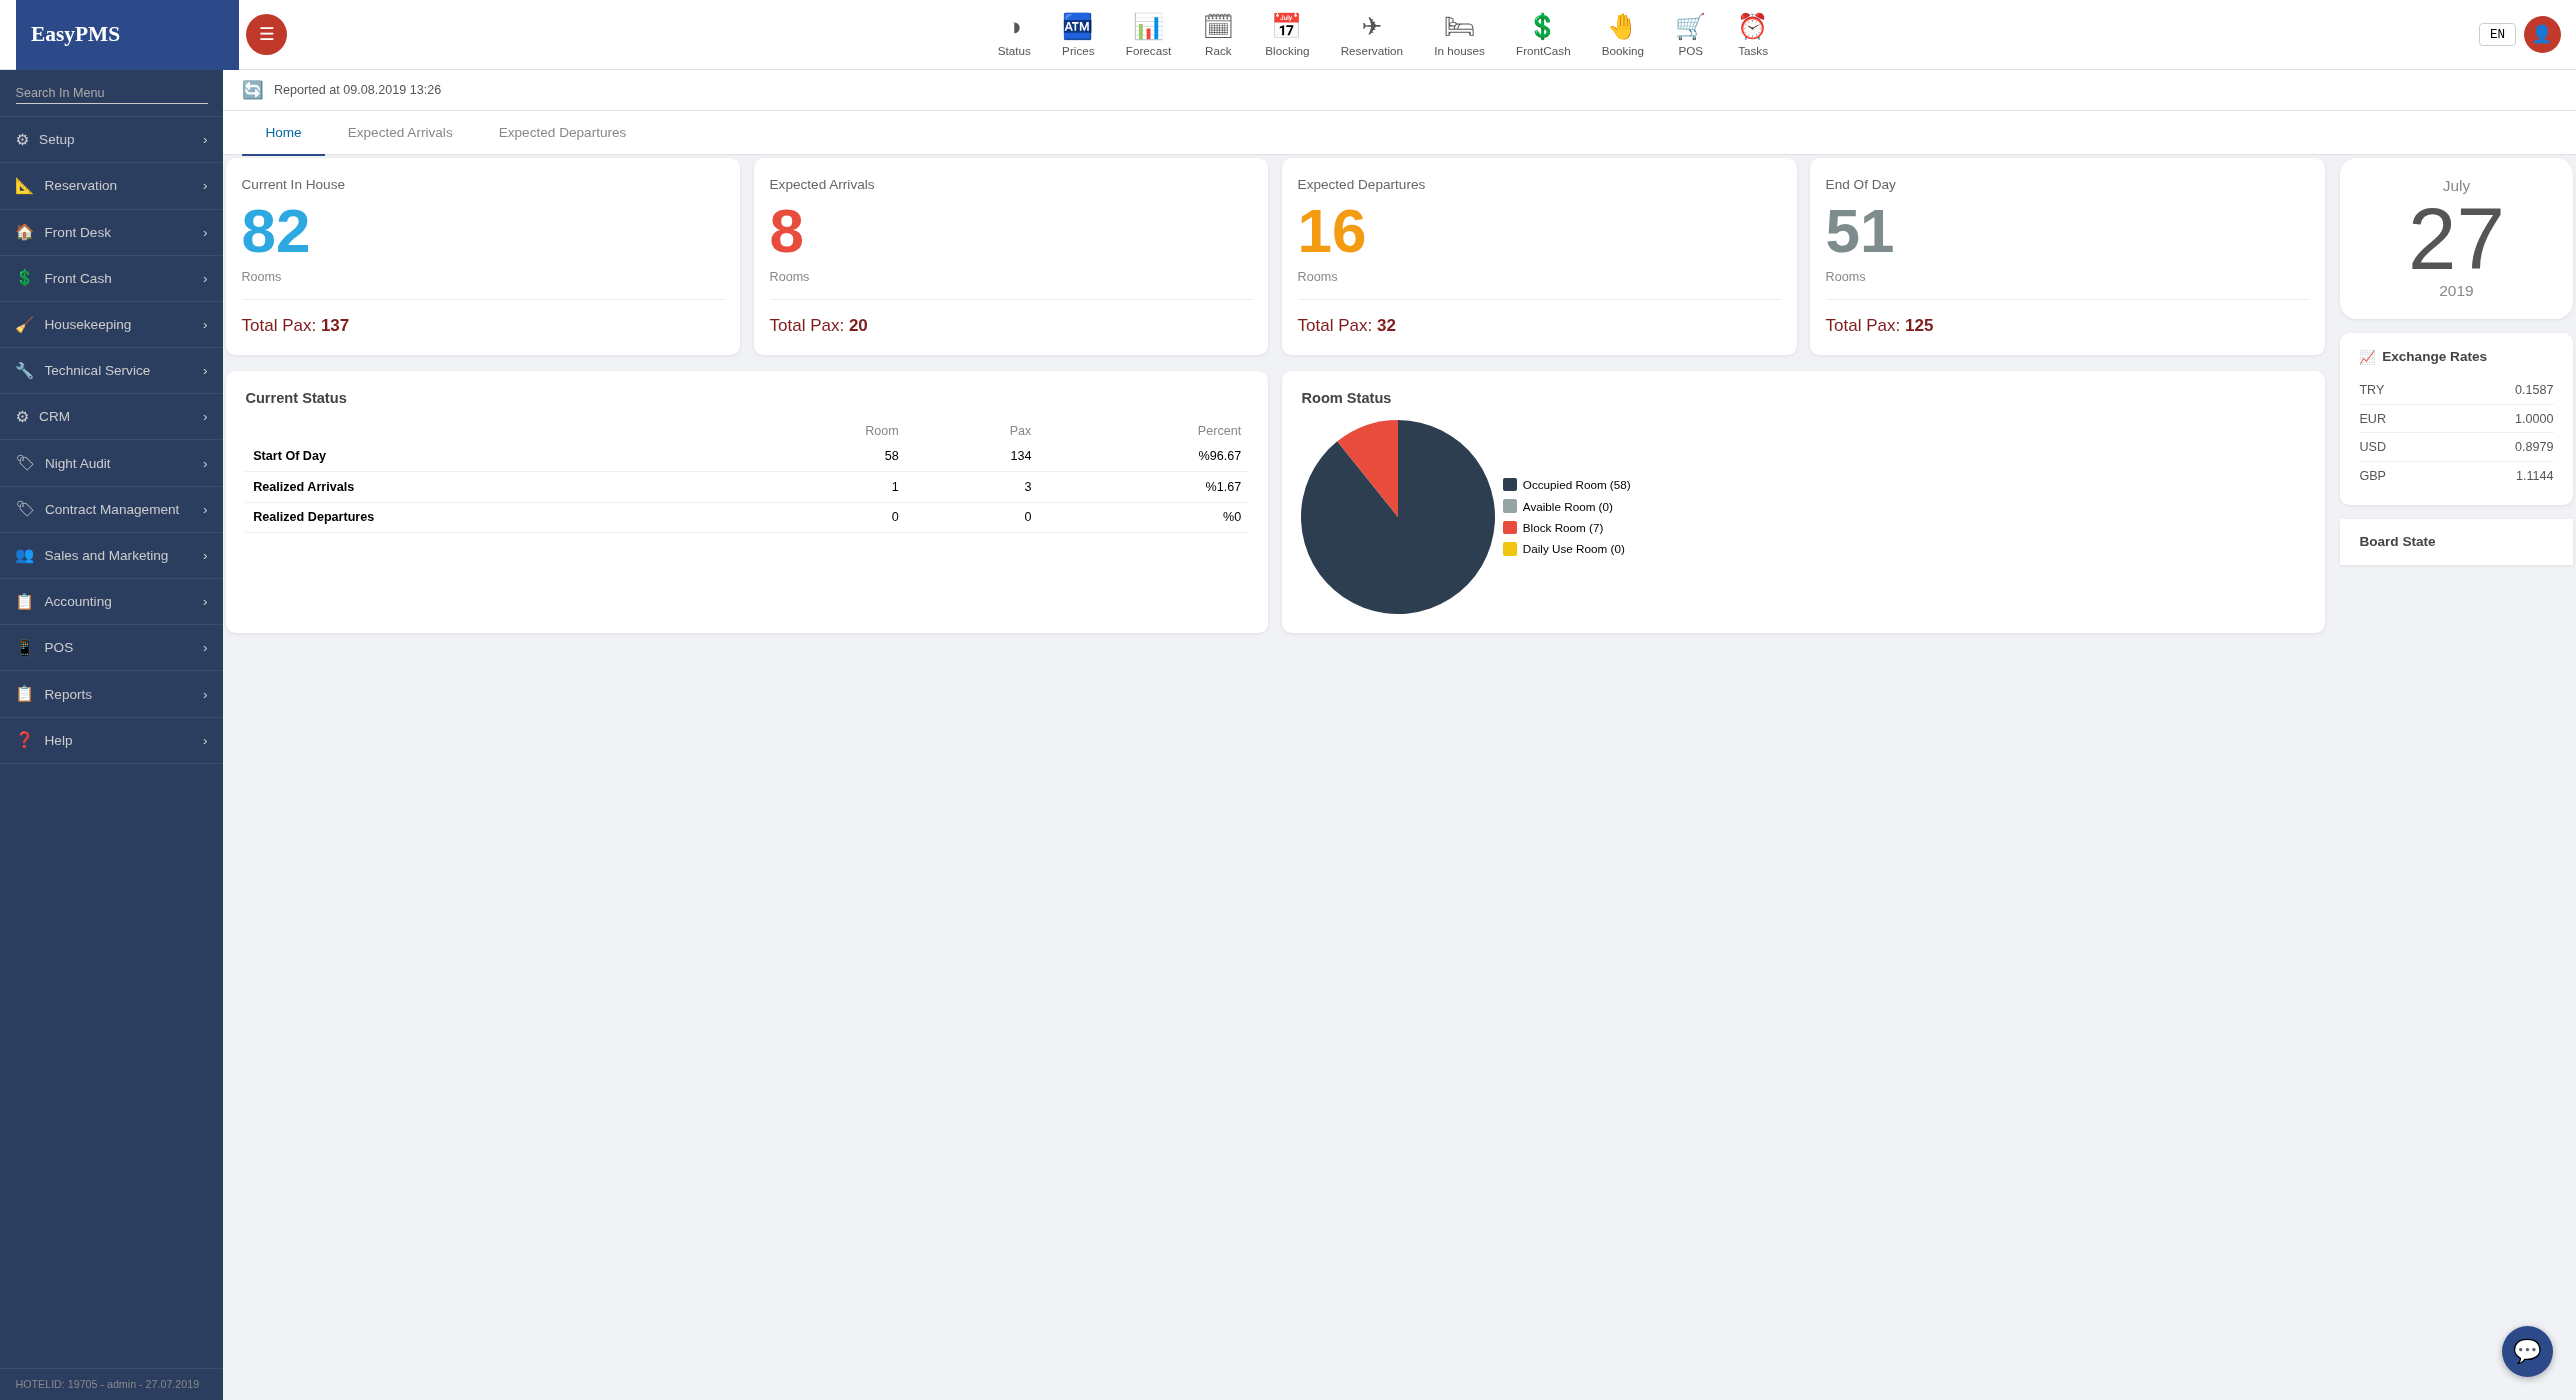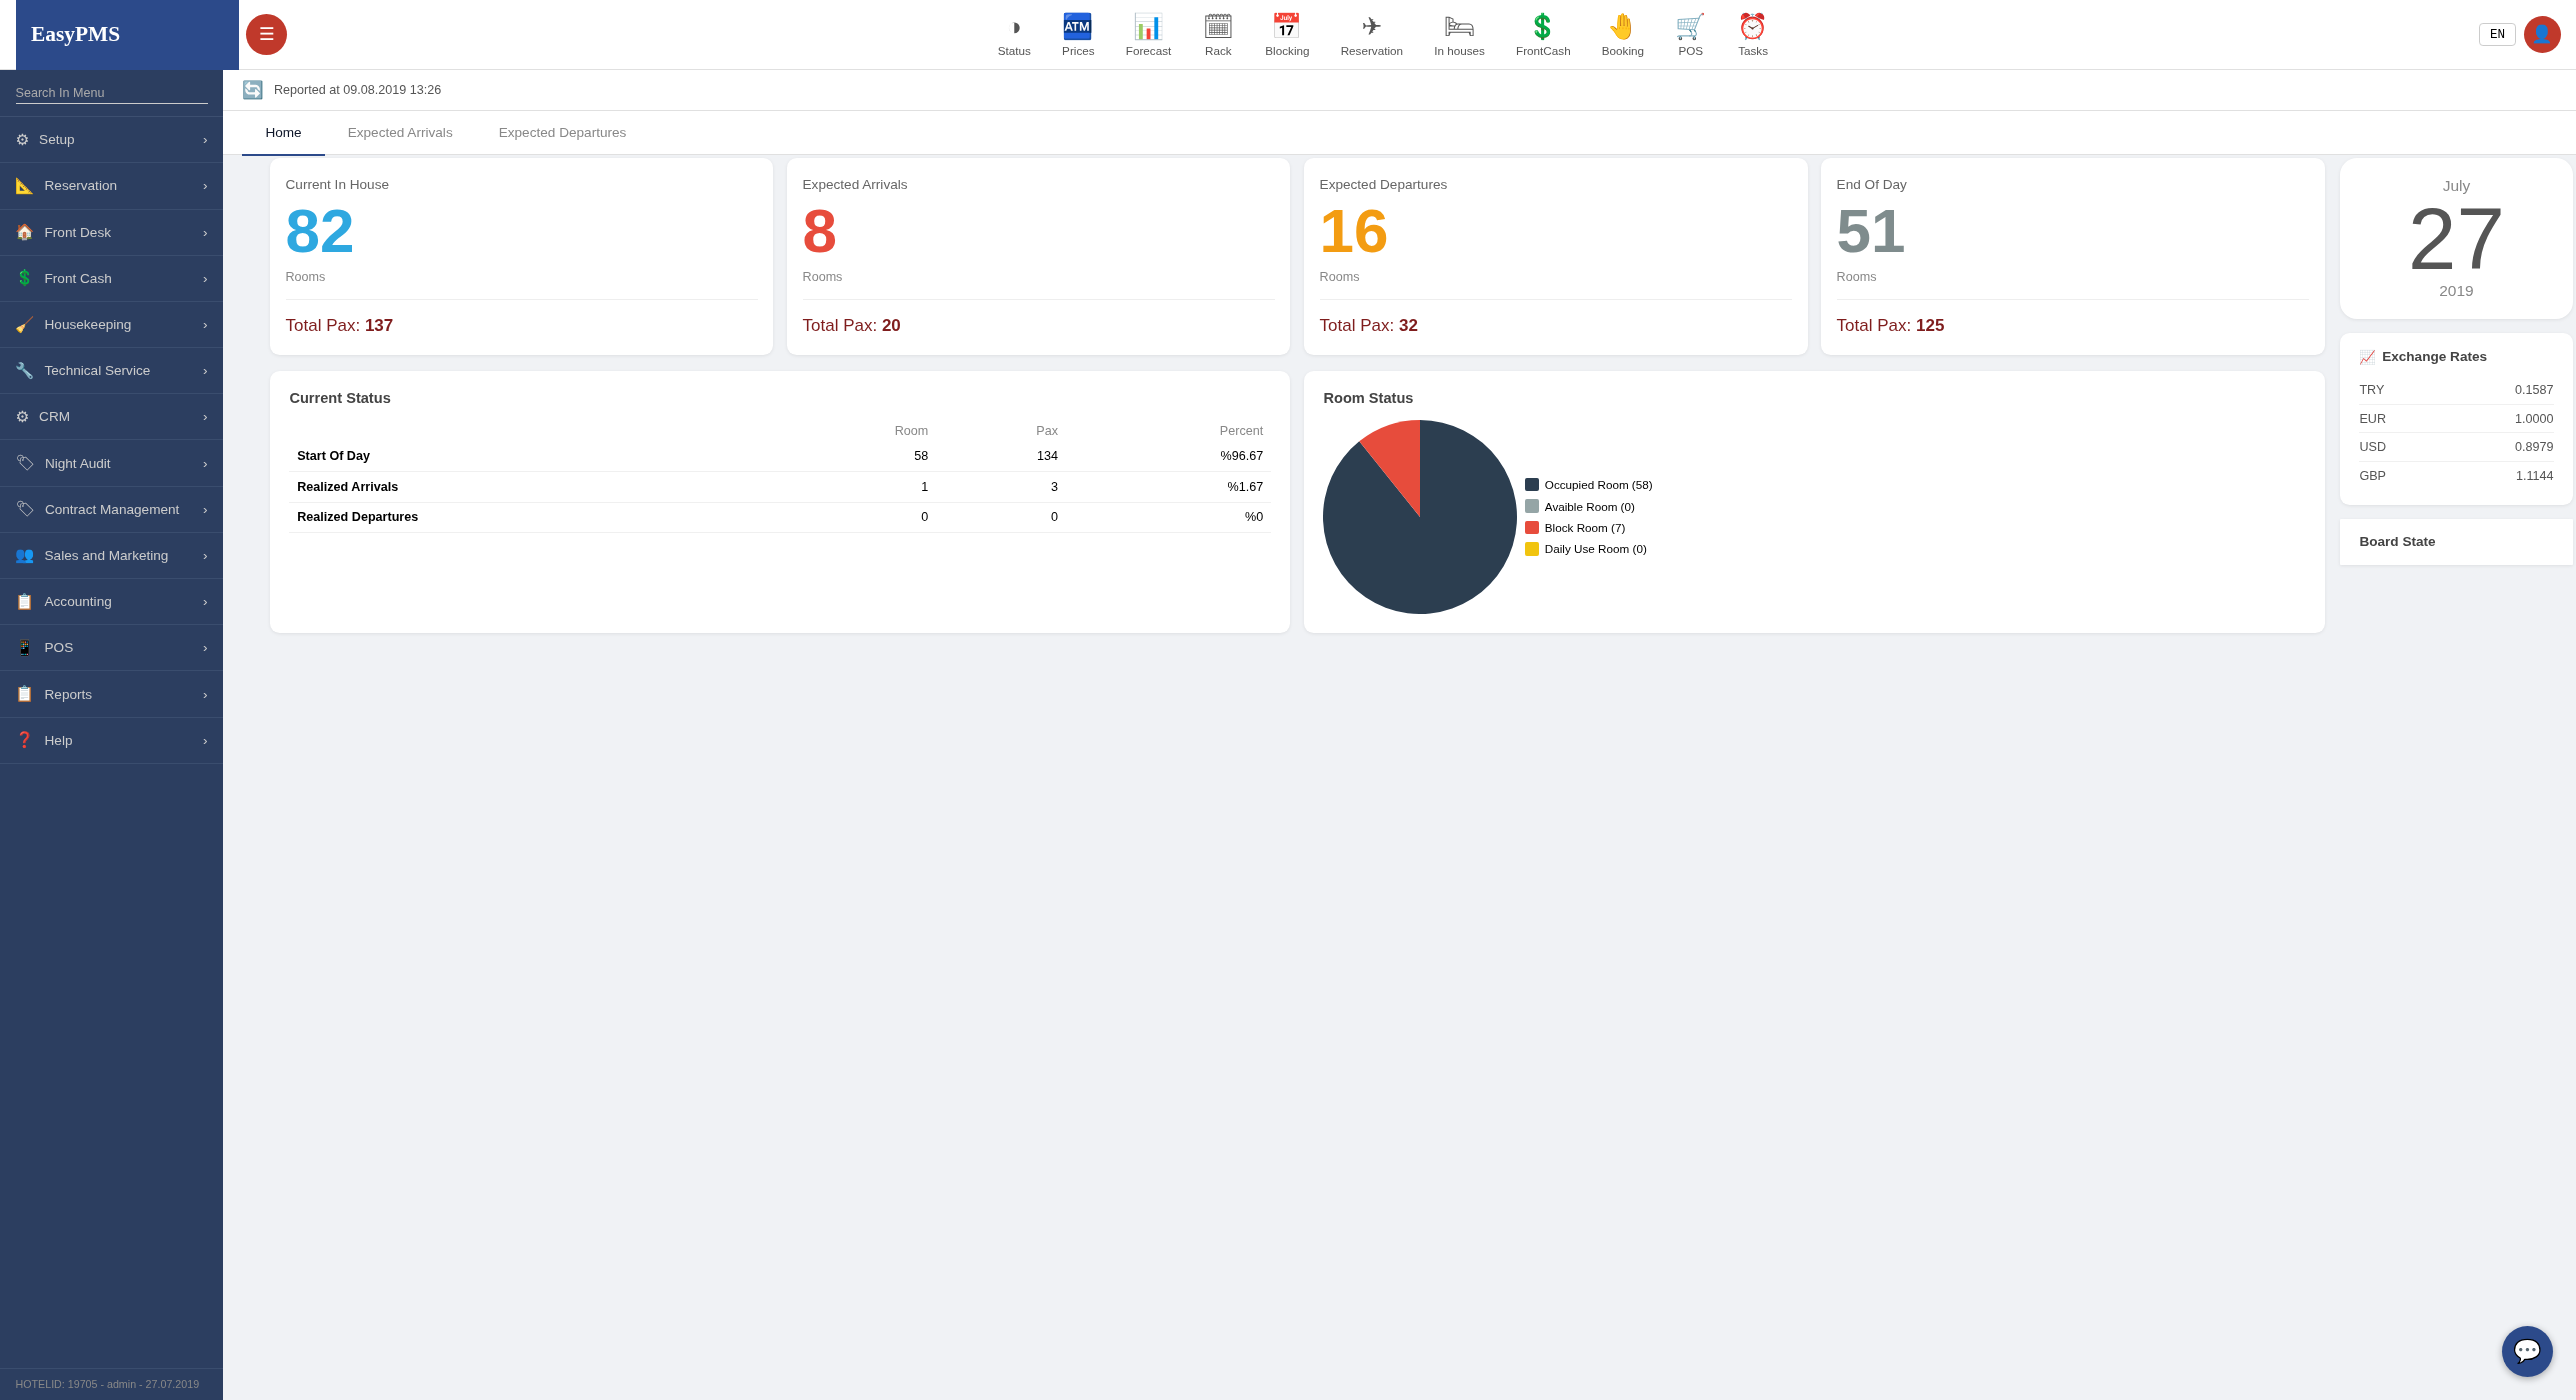--- a/index.html
+++ b/index.html
@@ -170,30 +170,29 @@
       flex-shrink: 0;
     }
     .tab {
       padding: 13.6px 23px;
       font-size: 13.6px;
       color: #888;
       cursor: pointer;
       border-bottom: 2.9px solid transparent;
       margin-bottom: -1.9px;
     }
-    .tab.active { color: #0f172a; border-bottom-color: #2c4a8a; }
+    .tab.active { color: #0369a1; border-bottom-color: #2c4a8a; }
 
     
     .content-grid {
       display: flex;
       flex: 1;
       padding: 3px;
       gap: 15.5px;
       overflow-y: auto;
-      margin-left: 44px;
     }
     .main-column {
       flex: 1;
       display: flex;
       flex-direction: column;
       gap: 15.5px;
     }
 
     
     .cards-row {

